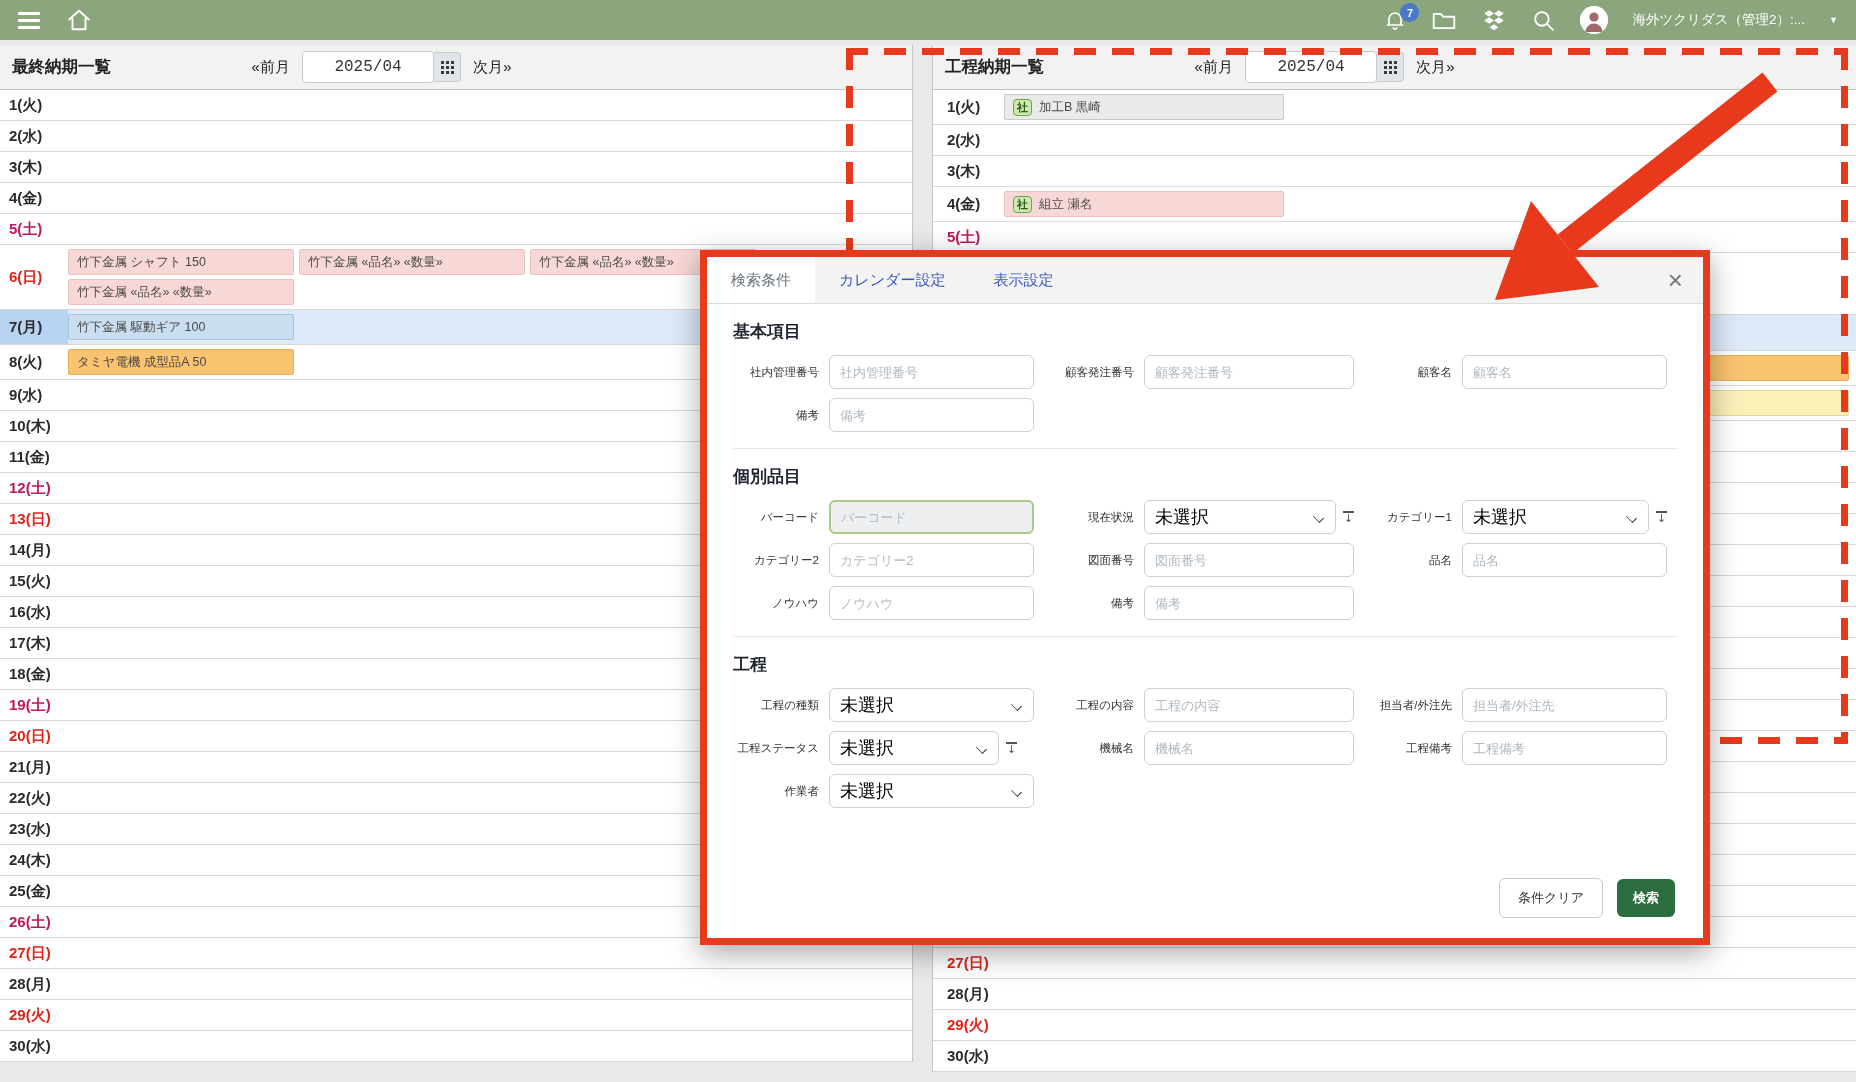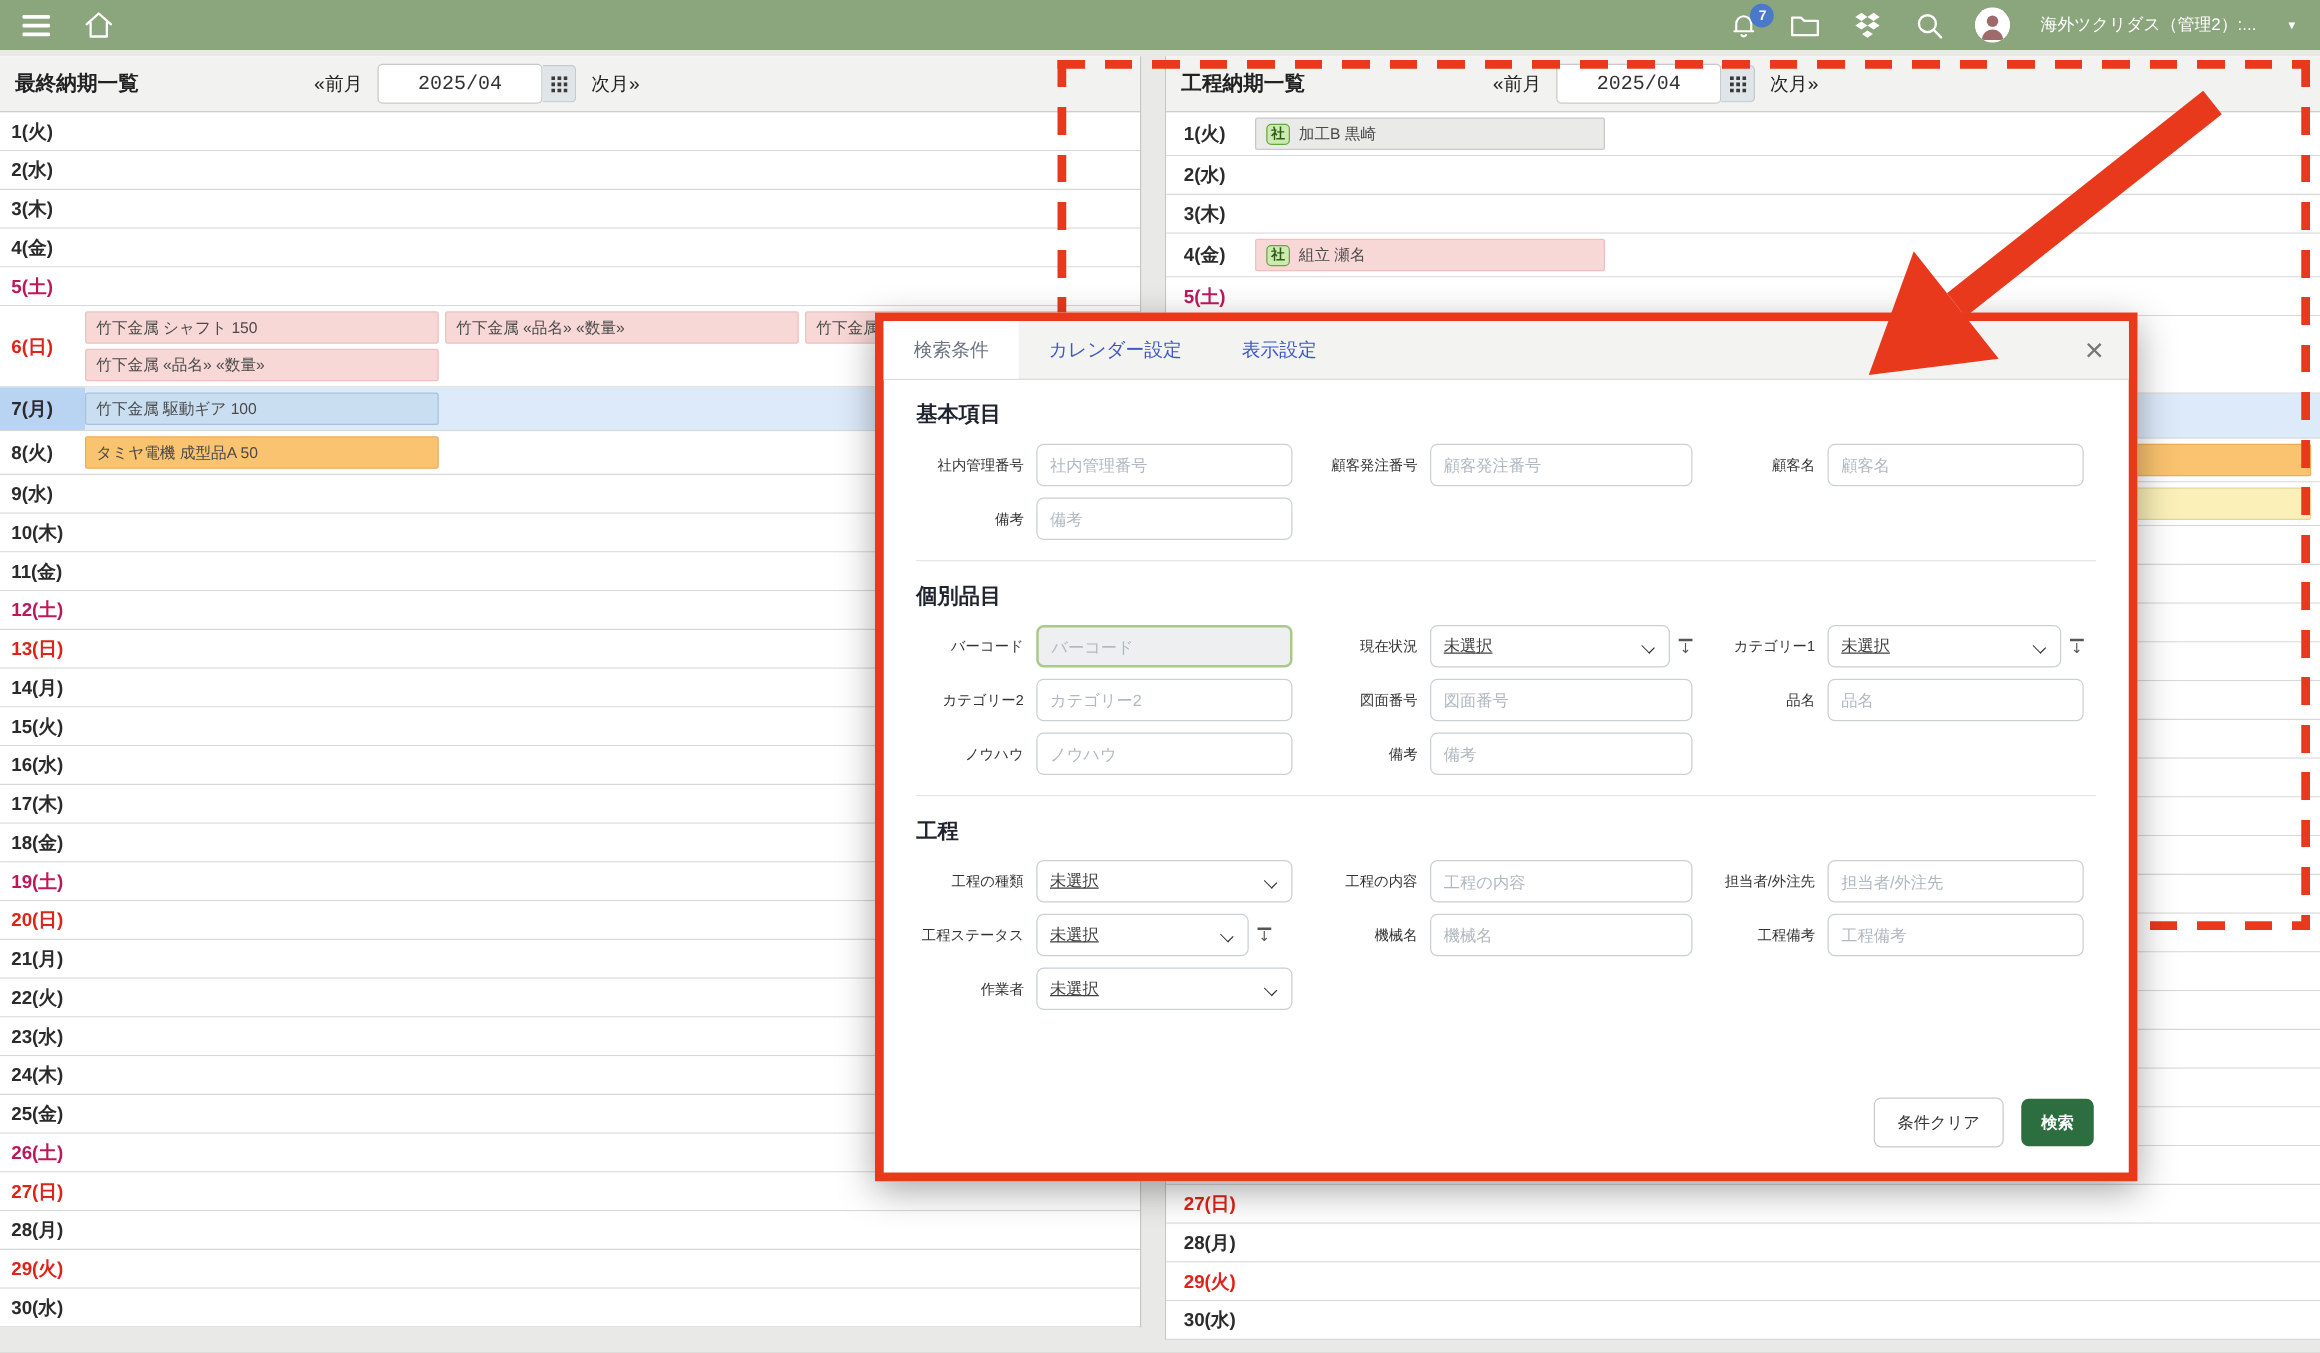--- a/index.html
+++ b/index.html
@@ -42,21 +42,21 @@
   .cal-row{display:flex;border-bottom:1px solid #d8d8d6;background:#fff;min-height:31px;box-sizing:border-box;}
   .cal-row.hl{background:#ddeafa;}
   .cal-row.hl .day-label{background:#b9d3f2;}
   .day-label{flex:0 0 auto;width:68px;font-weight:bold;font-size:15px;color:#2b2b2b;
              padding-left:9px;display:flex;align-items:center;box-sizing:border-box;}
   .panel.right .day-label{width:71px;padding-left:14px;}
   .day-label.sat{color:#be185d;}
   .day-label.sun{color:#e02318;}
   .day-events{flex:1;overflow:hidden;display:flex;flex-direction:column;justify-content:center;padding:2px 2px 2px 0;}
   .chip-line{display:flex;gap:5px;margin:2px 0;}
-  .chip{flex:0 0 auto;height:26px;width:283px;box-sizing:border-box;display:inline-flex;align-items:center;
+  .chip{flex:0 0 auto;height:26px;width:226px;box-sizing:border-box;display:inline-flex;align-items:center;
         padding:0 8px;font-size:12.5px;color:#4a4a4a;border:1px solid transparent;border-radius:2px;
         overflow:hidden;white-space:nowrap;cursor:pointer;}
   .chip.pink{background:#f8d8d6;border-color:#eec1bf;}
   .chip.blue{background:#c9def1;border-color:#a6c2dc;}
   .chip.orange{background:#fac36f;border-color:#e9ad56;}
   .chip.yellow{background:#faf0b8;border-color:#e3d894;}
   .chip.gray{background:#eaeae8;border-color:#c9c9c7;}
   .badge-sha{flex:0 0 auto;background:#cdeab2;border:1.5px solid #64a83e;color:#2c5d12;border-radius:4px;
              font-size:11px;font-weight:bold;padding:1px 3px;margin-right:7px;line-height:13px;}
 
@@ -77,22 +77,22 @@
   .sec-head{font-size:17px;font-weight:bold;color:#1f2430;margin:14px 0 12px;}
   .divider{border-top:1px solid #e5e5e3;margin:16px 0 2px;}
   .fgrid{display:grid;grid-template-columns:86px 205px 90px 210px 88px 205px;column-gap:10px;row-gap:9px;align-items:center;}
   .flabel{font-size:11.5px;color:#333;text-align:right;white-space:nowrap;}
   .finput{height:34px;width:100%;box-sizing:border-box;border:1px solid #c9d0d6;border-radius:6px;
           padding:0 10px;font-size:13px;color:#222;background:#fff;font-family:inherit;}
   .finput::placeholder{color:#b0b8c0;}
   .finput.green{border:2px solid #a9c98b;background:#edeff1;}
   .fcontrol{display:flex;align-items:center;gap:7px;min-width:0;}
   .select-box{height:34px;flex:1;min-width:0;box-sizing:border-box;border:1px solid #c9d0d6;border-radius:6px;
-              padding:0 10px;font-size:13px;color:#404040;background:#fff;display:flex;align-items:center;
-              justify-content:space-between;cursor:pointer;text-decoration:underline;}
+              padding:0 10px;font-size:18px;color:#000000;background:#fff;display:flex;align-items:center;
+              justify-content:space-between;cursor:pointer;}
   .select-box.w170{flex:0 0 170px;}
   .chev{width:12px;height:8px;position:relative;flex:0 0 auto;margin-left:8px;}
   .chev::before{content:"";position:absolute;left:1px;top:0;width:8px;height:8px;
                 border-right:1.8px solid #333;border-bottom:1.8px solid #333;transform:rotate(45deg) scale(1,.7);}
   .pull-icon{flex:0 0 auto;display:flex;flex-direction:column;align-items:center;cursor:pointer;}
   .pull-bar{width:11px;border-top:2px solid #555;}
   .pull-arrow{font-size:11px;line-height:11px;color:#555;font-family:"DejaVu Sans",sans-serif;}
   .btn-row{margin-top:auto;display:flex;justify-content:flex-end;align-items:center;gap:14px;padding:10px 2px 4px;}
   .btn-clear{background:#fff;border:1px solid #c9c9c7;border-radius:6px;padding:10px 18px;font-size:13px;color:#333;cursor:pointer;font-family:inherit;}
   .btn-search{background:#2c6e3f;border:none;border-radius:6px;padding:10px 16px;font-size:13px;color:#fff;font-weight:bold;cursor:pointer;font-family:inherit;}

